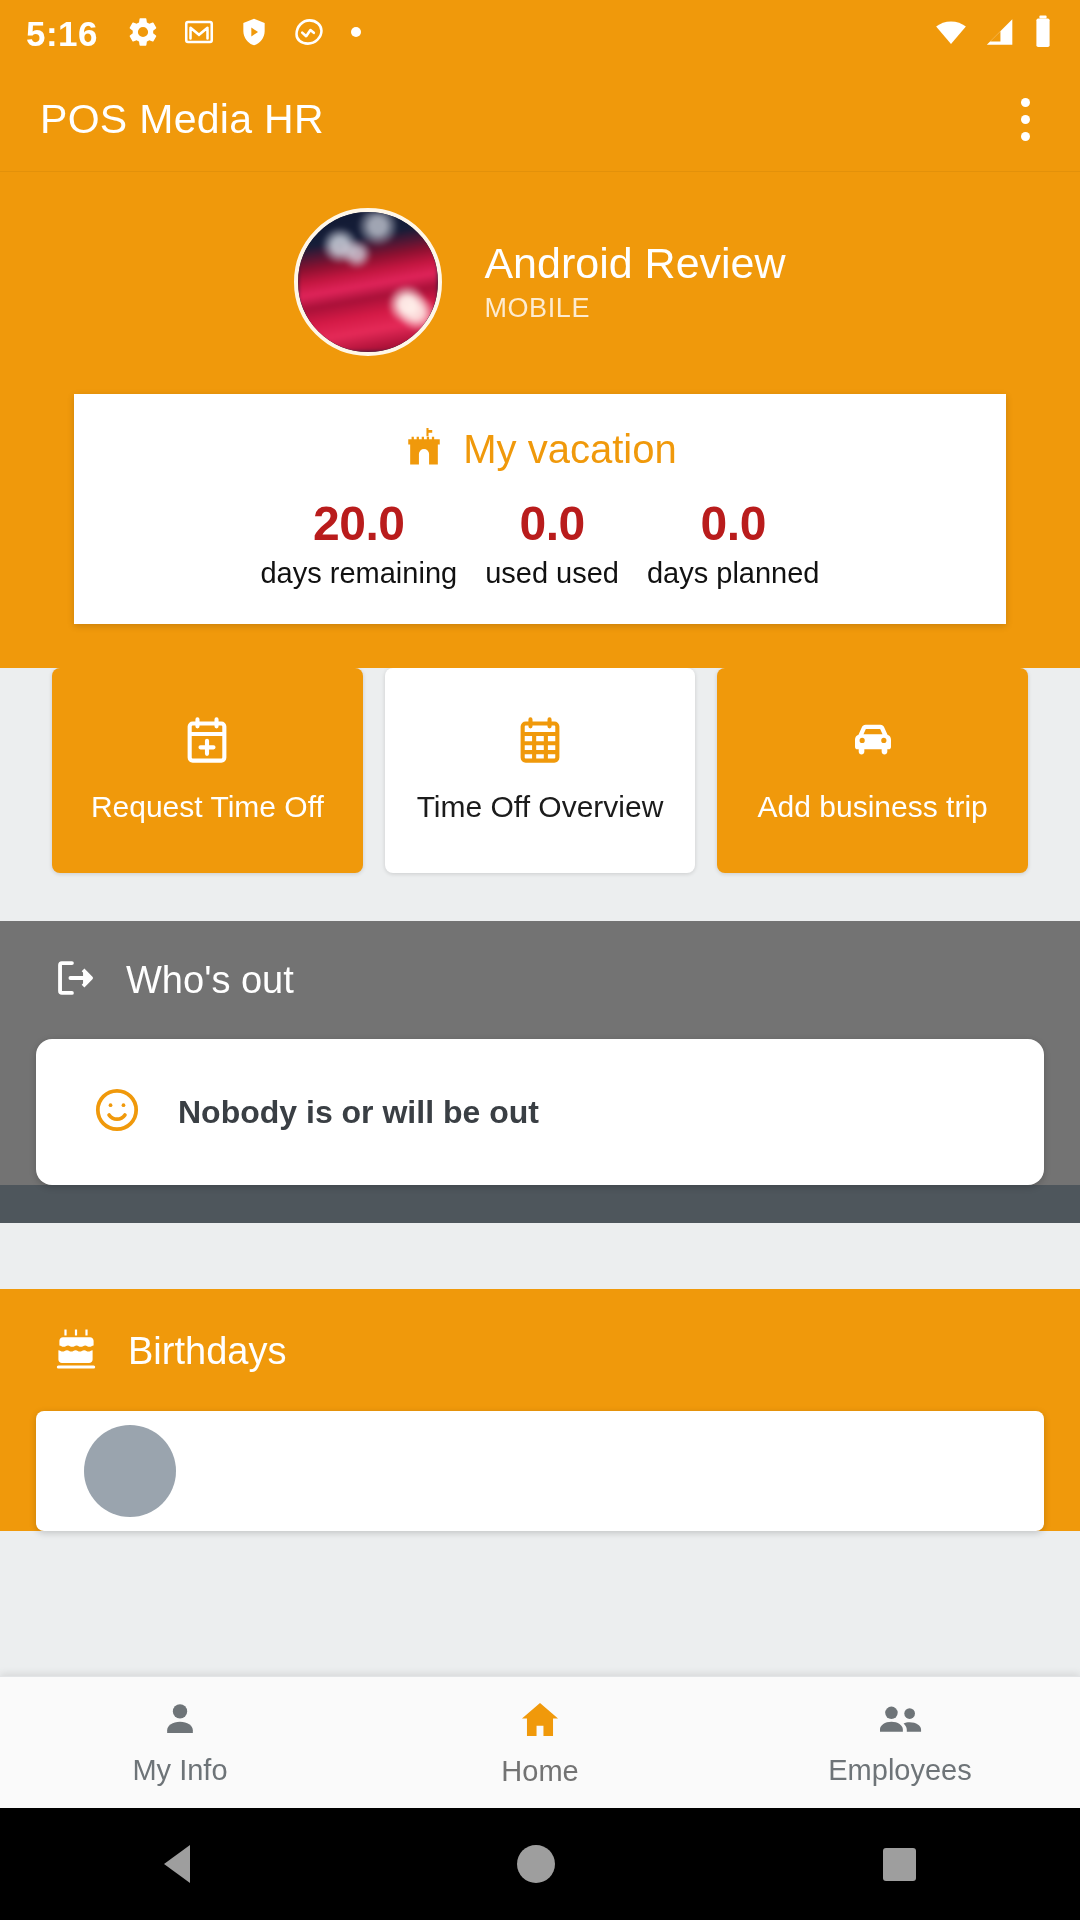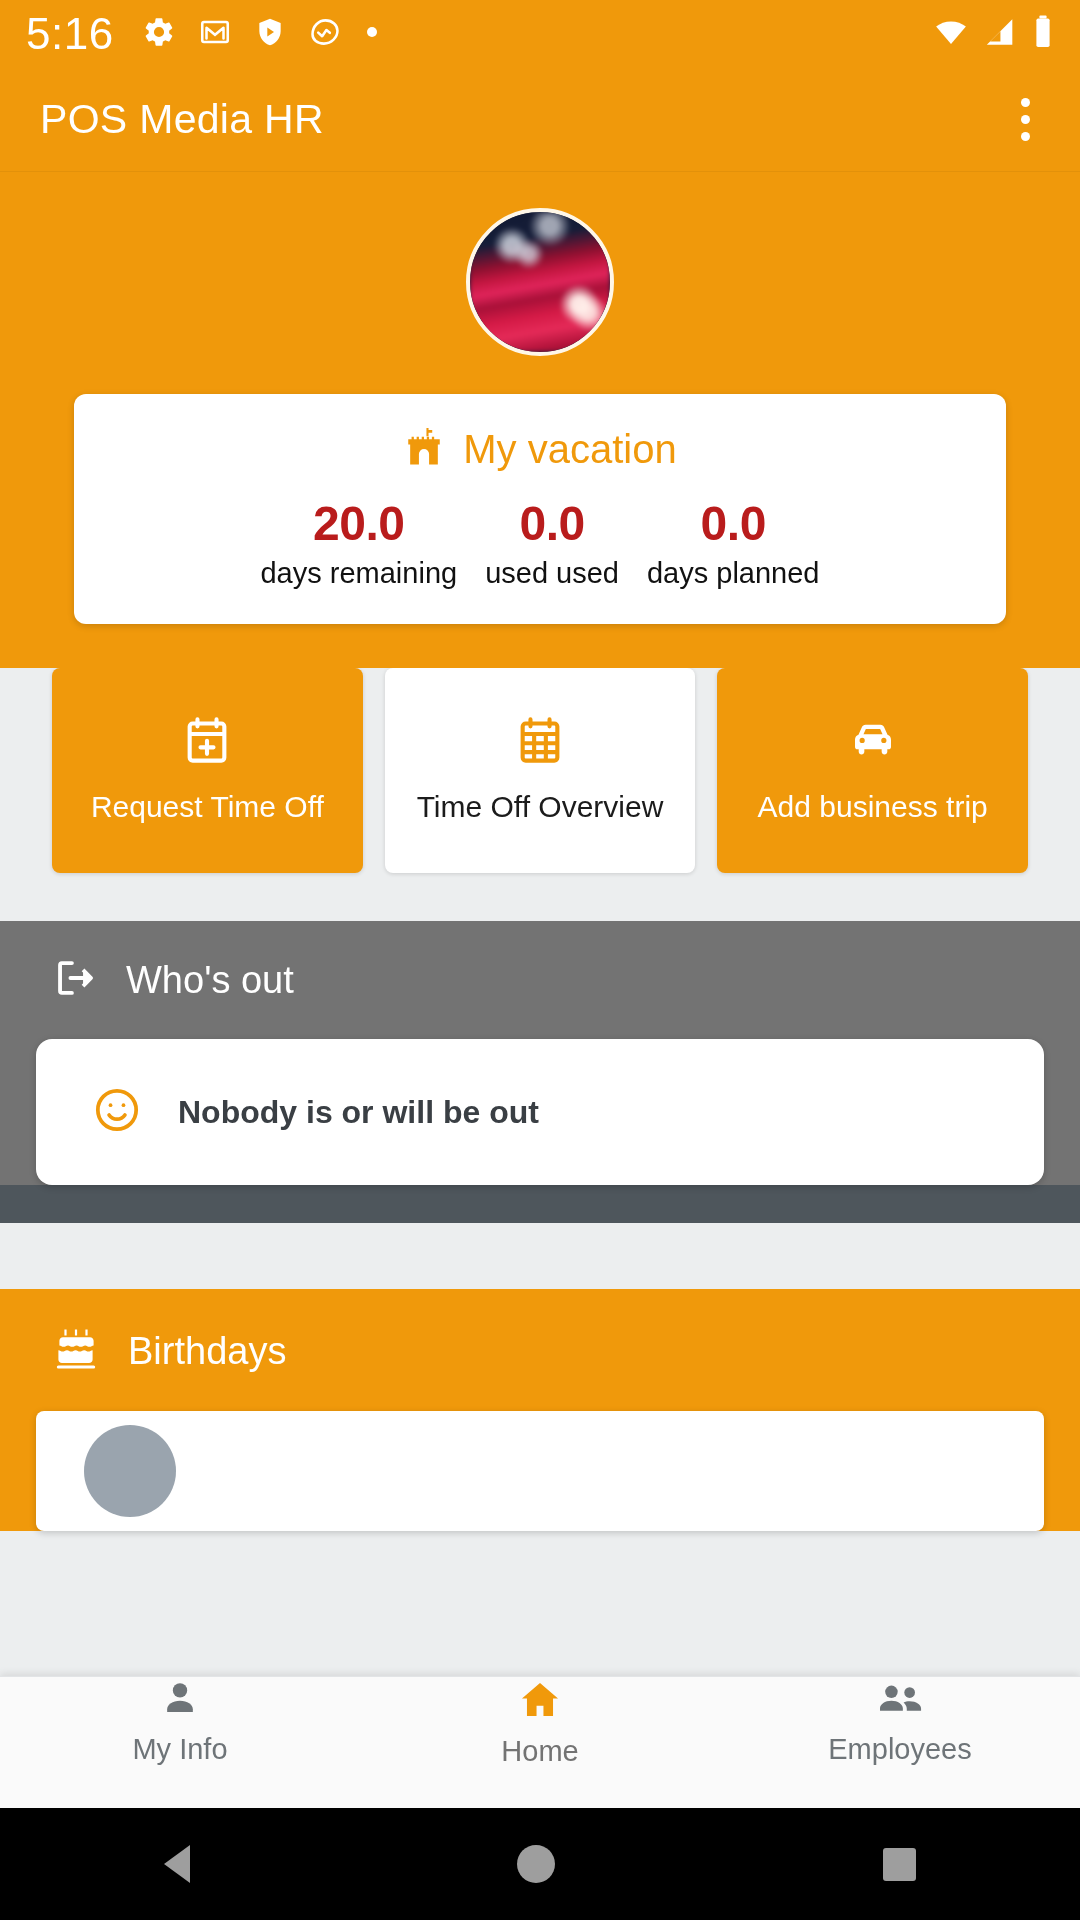--- a/index.html
+++ b/index.html
@@ -10,21 +10,21 @@
     overflow: hidden;
   }
   .phone { position: relative; width: 1080px; height: 1920px; background: #ECEEEF; }
 
   
   .statusbar {
     height: 68px; background: #F0990B;
     display: flex; align-items: center; padding: 0 26px;
     color: #fff;
   }
-  .status-time { font-size: 44px; letter-spacing: .5px; font-weight: 400; }
+  .status-time { font-size: 35px; letter-spacing: .5px; font-weight: 700; }
   .status-left-icons { display: flex; align-items: center; gap: 22px; margin-left: 28px; }
   .status-right-icons { margin-left: auto; display: flex; align-items: center; gap: 14px; }
   .sicon { display: block; }
 
   
   .appbar {
     height: 104px; background: #F0990B;
     display: flex; align-items: center; padding: 0 40px;
     border-bottom: 1px solid rgba(0,0,0,.05);
   }
@@ -56,21 +56,21 @@
         #b5143c 90%, #7d0c2a 100%);
     filter: blur(2px);
   }
   .profile-text { display: flex; flex-direction: column; gap: 6px; }
   .profile-name { color: #fff; font-size: 43px; font-weight: 400; line-height: 1.1; }
   .profile-role { color: #FDEBD0; font-size: 27px; letter-spacing: .6px; }
 
   
   .vac-wrap { position: relative; padding: 0 74px; margin-top: 38px; }
   .vac-card {
-    background: #fff; border-radius: 12px;
+    background: #fff; border-radius: 0;
     box-shadow: 0 2px 7px rgba(0,0,0,.16);
     padding: 32px 24px 34px;
     position: relative; z-index: 3;
   }
   .vac-title-row { display: flex; align-items: center; justify-content: center; gap: 18px; }
   .vac-title { color: #F0990B; font-size: 40px; font-weight: 400; }
   .vac-stats { display: flex; justify-content: center; align-items: flex-start; margin-top: 24px; }
   .vac-stat { display: flex; flex-direction: column; align-items: center; gap: 6px; padding: 0 14px; }
   .vac-stat .num { font-size: 48px; font-weight: 700; color: #b91c1c; letter-spacing: -.5px; }
   .vac-stat .lbl { font-size: 29px; color: #111; font-weight: 400; }
@@ -111,21 +111,21 @@
     display: flex; align-items: center; padding: 0 48px; overflow: hidden; }
   .bday-avatar { width: 92px; height: 92px; border-radius: 50%; background: #9AA4AE; flex: none; }
 
   
   .bottomnav {
     position: absolute; left: 0; right: 0; bottom: 112px; height: 132px;
     background: #FAFAFA; border-top: 1px solid #E2E4E6;
     display: flex; align-items: center;
     box-shadow: 0 -2px 8px rgba(0,0,0,.10);
   }
-  .navitem { flex: 1; display: flex; flex-direction: column; align-items: center; gap: 8px; height: 100%; }
+  .navitem { flex: 1; display: flex; flex-direction: column; align-items: center; justify-content: center; gap: 8px; height: 100%; }
   .navitem .lbl { font-size: 29px; }
   .navitem.inactive .lbl { color: #6E7478; }
   .navitem.active .lbl { color: #737373; }
 
   
   .sysnav {
     position: absolute; left: 0; right: 0; bottom: 0; height: 112px;
     background: #000; display: flex; align-items: center; justify-content: space-around;
   }
   .sysnav .back { width: 0; height: 0; border-top: 19px solid transparent; border-bottom: 19px solid transparent; border-right: 26px solid #9E9E9E; }
@@ -197,20 +197,24 @@
       <i></i>
       <i></i>
     </span>
   </div>
 
   <div class="hero">
     <div class="profile">
       <span class="avatar">
           <span class="ph"></span>
         </span>
+      <span class="profile-text">
+        <span class="profile-name">Android Review</span>
+        <span class="profile-role">MOBILE</span>
+      </span>
     </div>
 
     <div class="vac-wrap">
       <div class="vac-card">
         <div class="vac-title-row">
           <span>
             <svg width="42" height="42" viewBox="0 0 24 24" fill="#F0990B">
               <path d="M14.6 1.2v1.1h2.1v1.5h-2.1v2.1h-1.2V1.2z"></path>
               <path d="M3 7.6h1.9V6.1h1.3v1.5h1.6V6.1h1.3v1.5h1.6V6.1h1.3v1.5h1.6V6.1h1.3v1.5h1.6V6.1h1.3v1.5H21v3h-1.1V22h-5V16a2.9 2.9 0 00-5.8 0v6H4.1V10.6H3z"></path>
             </svg>

